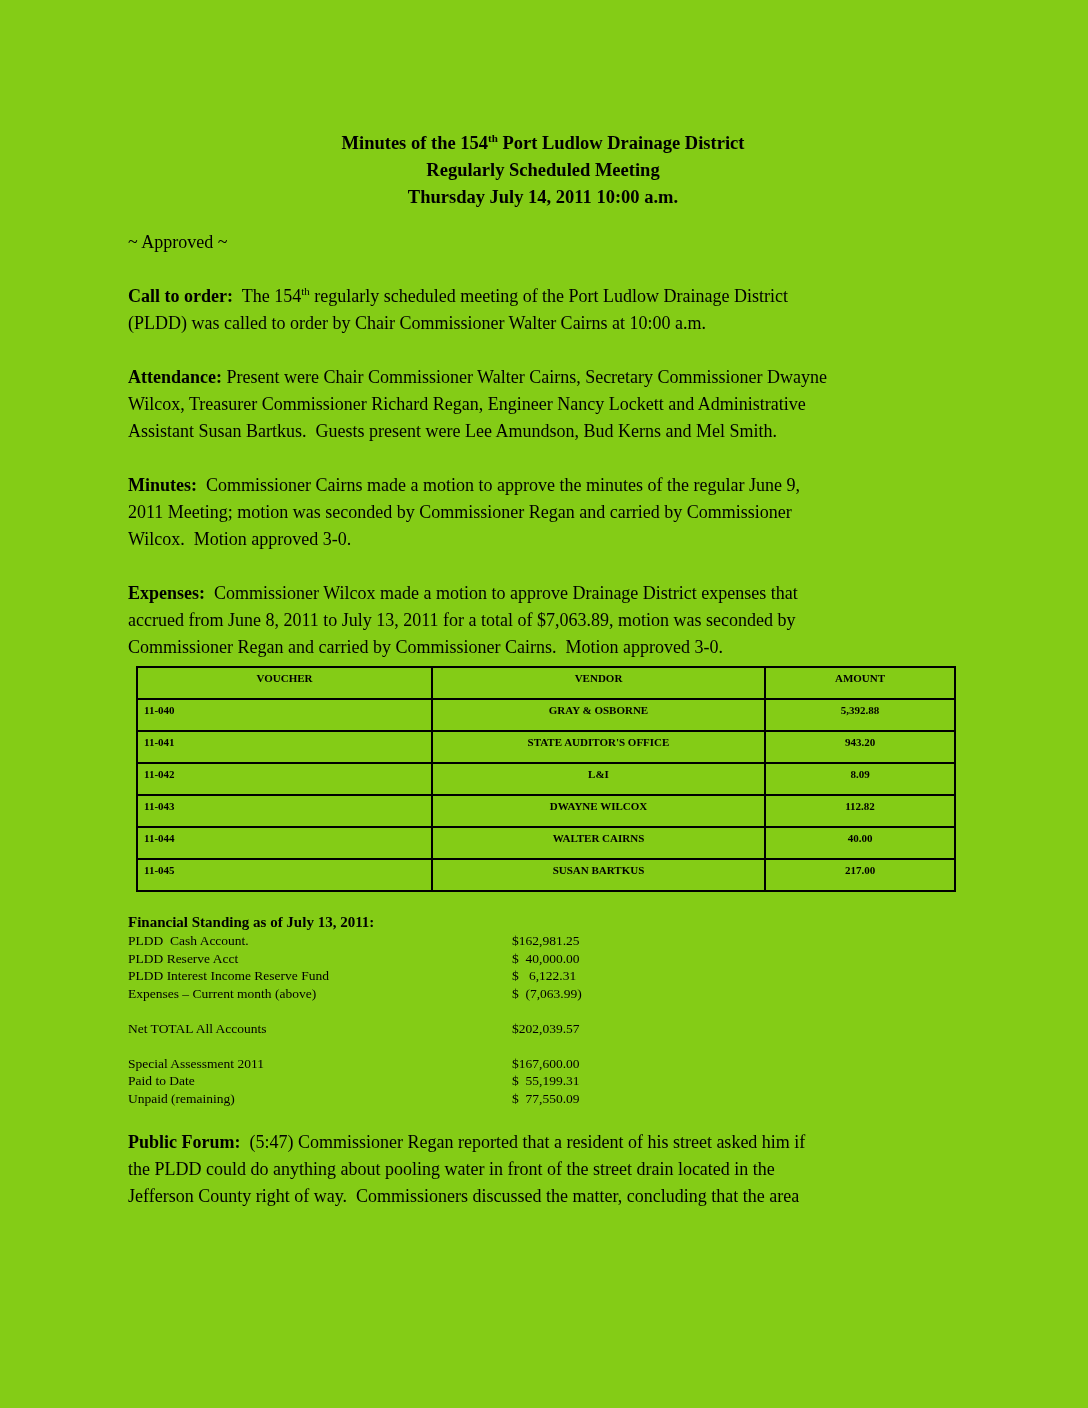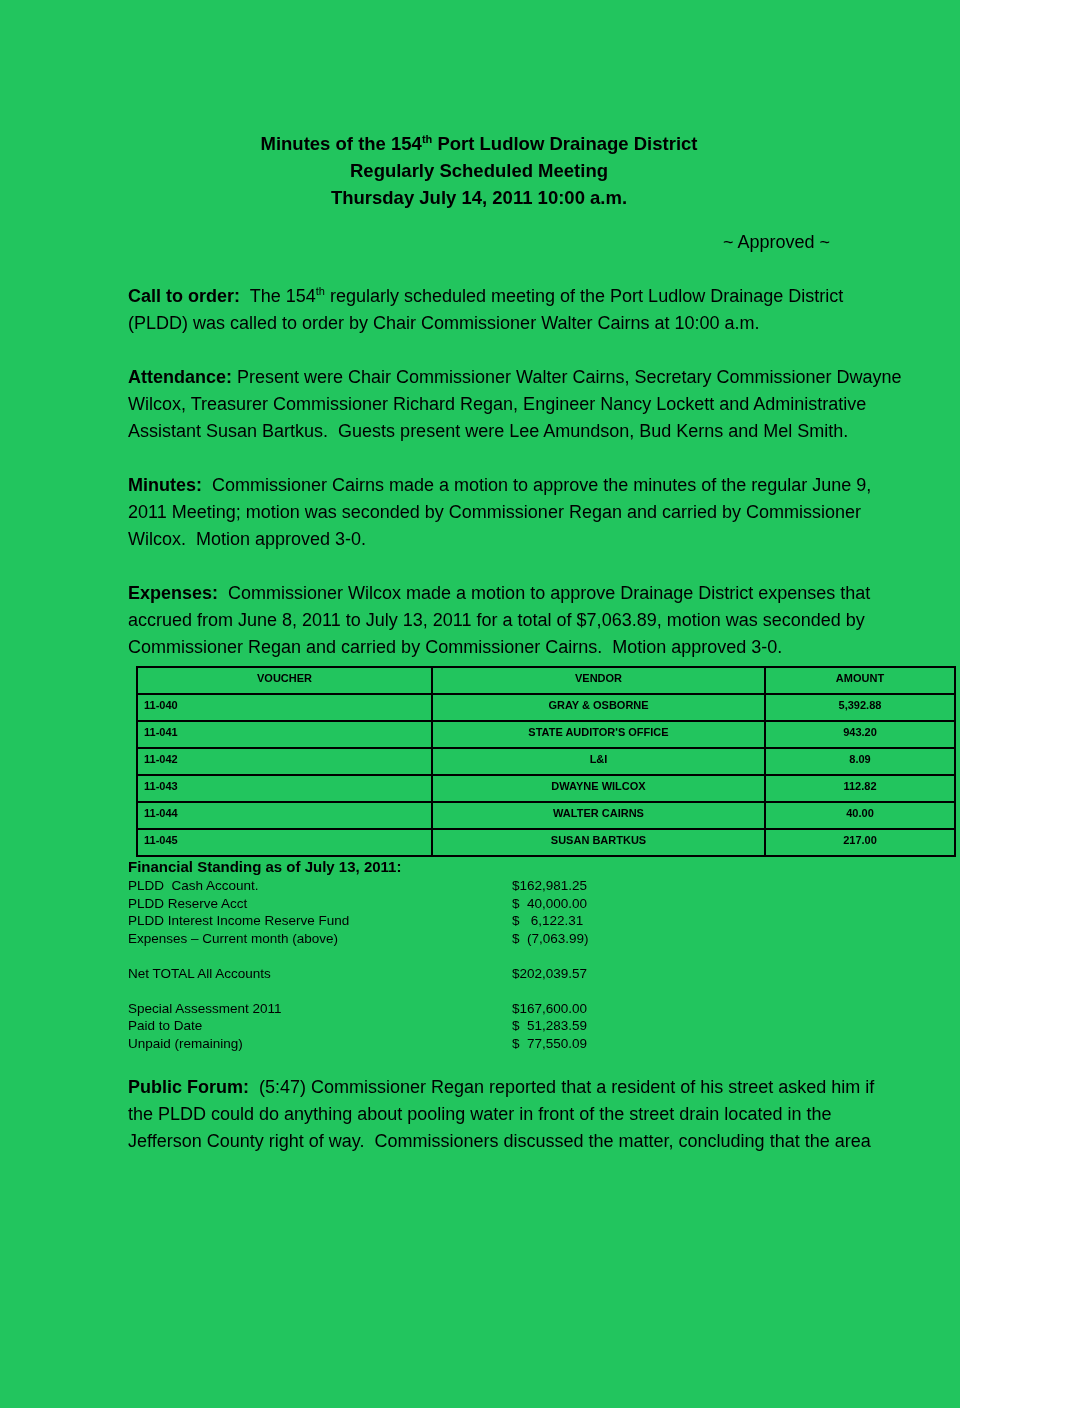--- a/index.html
+++ b/index.html
@@ -1,40 +1,40 @@
 <!DOCTYPE html>
 <html><head>
 <meta charset="utf-8">
 <style>
   html, body { margin: 0; padding: 0; background: #ffffff; }
   .page {
     position: relative;
-    width: 960px;
+    width: 1088px;
     height: 1408px;
-    background: #22c55e;
+    background: #84cc16;
     color: #000000;
-    font-family: Liberation Sans, sans-serif;
+    font-family: Liberation Serif, serif;
     box-sizing: border-box;
     padding: 130px 130px 0 128px;
     overflow: hidden;
   }
   .title-block {
     text-align: center;
     font-weight: bold;
     font-size: 18.5px;
     line-height: 27px;
   }
   .title-line { white-space: pre; }
   sup.sp {
     font-size: 11px;
     vertical-align: super;
     line-height: 0;
   }
   .approved {
-    text-align: right;
+    text-align: left;
     font-size: 18px;
     line-height: 27px;
     margin-top: 18px;
     margin-bottom: 22px;
   }
   .para {
     font-size: 18px;
     line-height: 27px;
     margin: 27px 0 0 0;
   }
@@ -44,31 +44,32 @@
     border-collapse: collapse;
     margin: 5px 0 0 8px;
     width: 818px;
     table-layout: fixed;
   }
   table.vtable td, table.vtable th {
     border: 2px solid #000000;
     font-size: 11px;
     font-weight: bold;
     height: 27px;
-    padding: 4px 6px 4px 6px;
+    padding: 4px 6px 14px 6px;
     vertical-align: top;
     box-sizing: border-box;
     white-space: pre;
   }
   th.c-voucher { width: 295px; }
   th.c-vendor  { width: 333px; }
   th.c-amount  { width: 190px; }
   td.cell-voucher { text-align: left; padding-left: 11px; border-radius: 8px; }
   td.cell-vendor, td.cell-amount, th { text-align: center; }
   .financial {
+    margin-top: 20px;
     font-size: 13.5px;
   }
   .fin-heading {
     font-weight: bold;
     font-size: 15px;
     line-height: 20px;
     white-space: pre;
   }
   .fin-row {
     display: flex;
@@ -184,21 +185,21 @@
     <div class="fin-row">
         <span class="fin-label"></span>
         <span class="fin-amount"></span>
       </div>
     <div class="fin-row">
         <span class="fin-label">Special Assessment 2011</span>
         <span class="fin-amount">$167,600.00</span>
       </div>
     <div class="fin-row">
         <span class="fin-label">Paid to Date</span>
-        <span class="fin-amount">$  51,283.59</span>
+        <span class="fin-amount">$  55,199.31</span>
       </div>
     <div class="fin-row">
         <span class="fin-label">Unpaid (remaining)</span>
         <span class="fin-amount">$  77,550.09</span>
       </div>
   </div>
 
   <div class="para pf">
     <div class="ln"><span class="b">Public Forum:</span><span>  (5:47) Commissioner Regan reported that a resident of his street asked him if</span></div>
     <div class="ln">the PLDD could do anything about pooling water in front of the street drain located in the</div>

